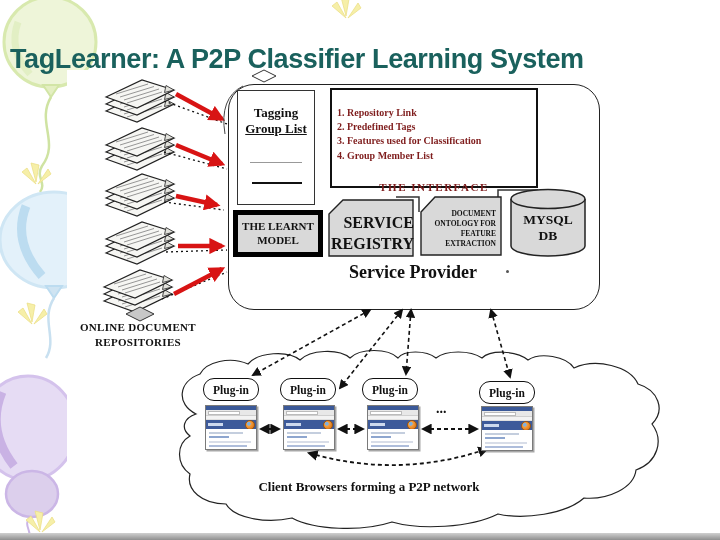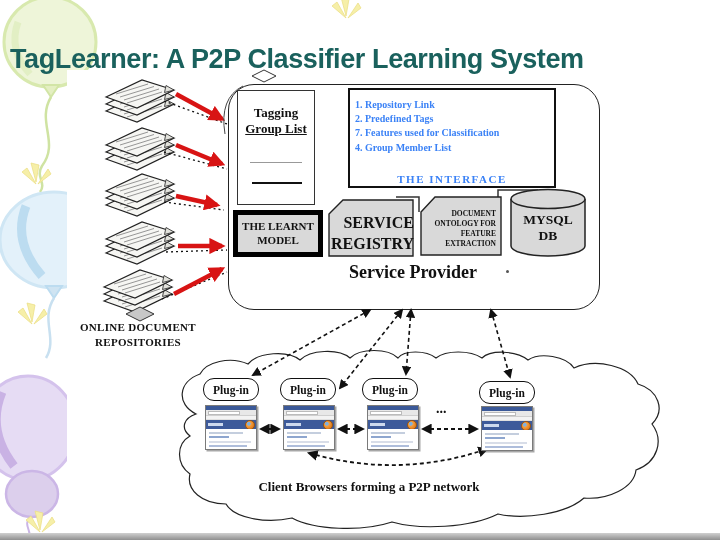--- a/index.html
+++ b/index.html
@@ -27,22 +27,22 @@
 
   
   .z6{z-index:6;}
   #tagging-box{left:237px;top:90px;width:76px;height:113px;background:#fff;
     border:1.6px solid #333;text-align:center;font-weight:bold;font-size:13px;color:#111;}
   #tagging-box .t1{display:block;margin-top:14px;}
   #tagging-box .t2{display:block;text-decoration:underline;}
   .tag-line1{left:250px;top:162px;width:52px;height:1px;background:#999;}
   .tag-line2{left:252px;top:182px;width:50px;height:2px;background:#111;}
 
-  #interface-box{left:348px;top:88px;width:208px;height:100px;background:#fff;
-    border:2px solid #111;box-sizing:border-box;padding:8px 5px;color:#3b82f6;}
+  #interface-box{left:330px;top:88px;width:208px;height:100px;background:#fff;
+    border:2px solid #111;box-sizing:border-box;padding:16px 5px;color:#7f1d1d;}
   #interface-box .item{font-weight:bold;font-size:10px;line-height:1.42;white-space:nowrap;}
   #interface-box .if-label{text-align:center;font-weight:bold;font-size:11px;
     letter-spacing:1.5px;margin-top:18px;}
 
   #learnt-model{left:233px;top:210px;width:90px;height:47px;background:#d9d9d9;
     border:5px solid #000000;box-sizing:border-box;text-align:center;
     font-weight:bold;font-size:11px;line-height:1.25;color:#111;
     display:flex;align-items:center;justify-content:center;}
 
   .shape-wrap{overflow:visible;}
@@ -227,21 +227,21 @@
 <div id="tagging-box" class="abs z6">
   <span class="t1">Tagging</span>
   <span class="t2">Group List</span>
 </div>
 <div class="abs z6 tag-line1"></div>
 <div class="abs z6 tag-line2"></div>
 
 <div id="interface-box" class="abs z6">
   <div class="item">1. Repository Link</div>
   <div class="item">2. Predefined Tags</div>
-  <div class="item">7. Features used for Classification</div>
+  <div class="item">3. Features used for Classification</div>
   <div class="item">4. Group Member List</div>
   <div class="if-label">THE INTERFACE</div>
 </div>
 
 <div id="learnt-model" class="abs z6">
   <span>THE LEARNT MODEL</span>
 </div>
 
 <div id="registry" class="abs z6 shape-wrap">
   <svg width="86" height="58" viewBox="0 0 86 58">

